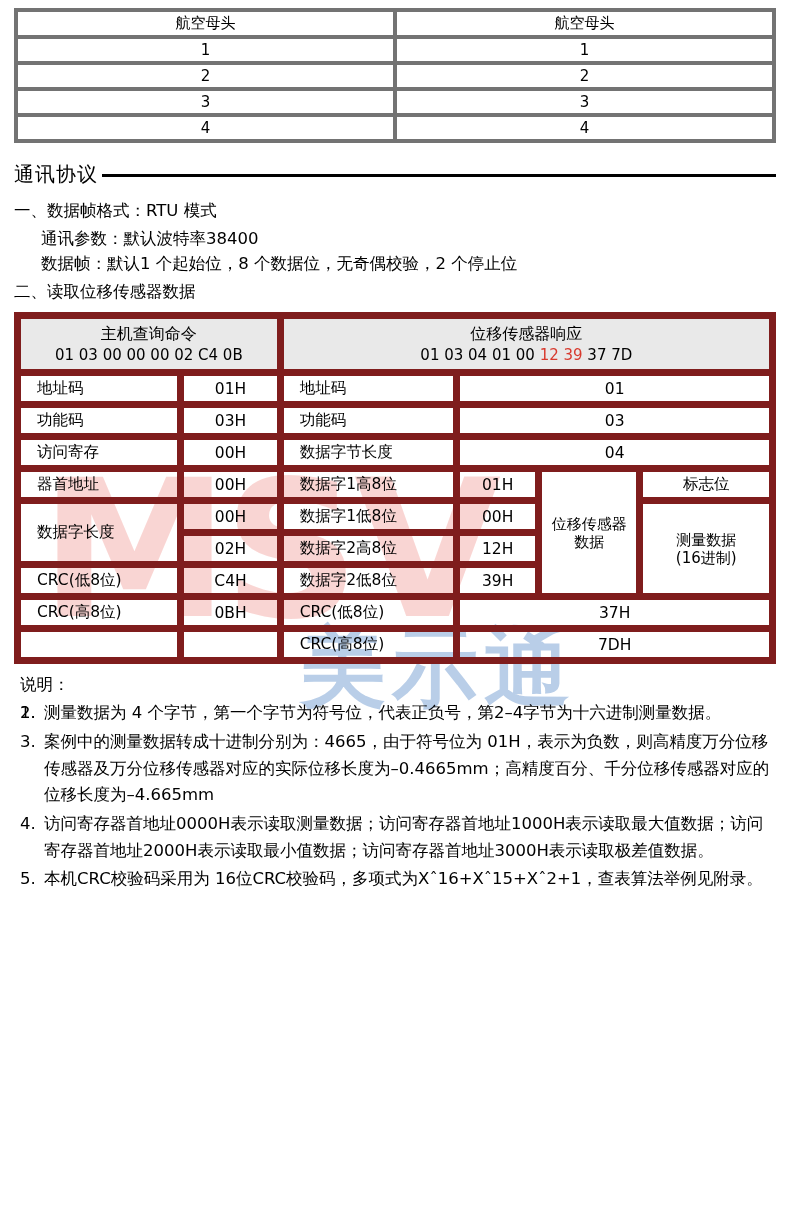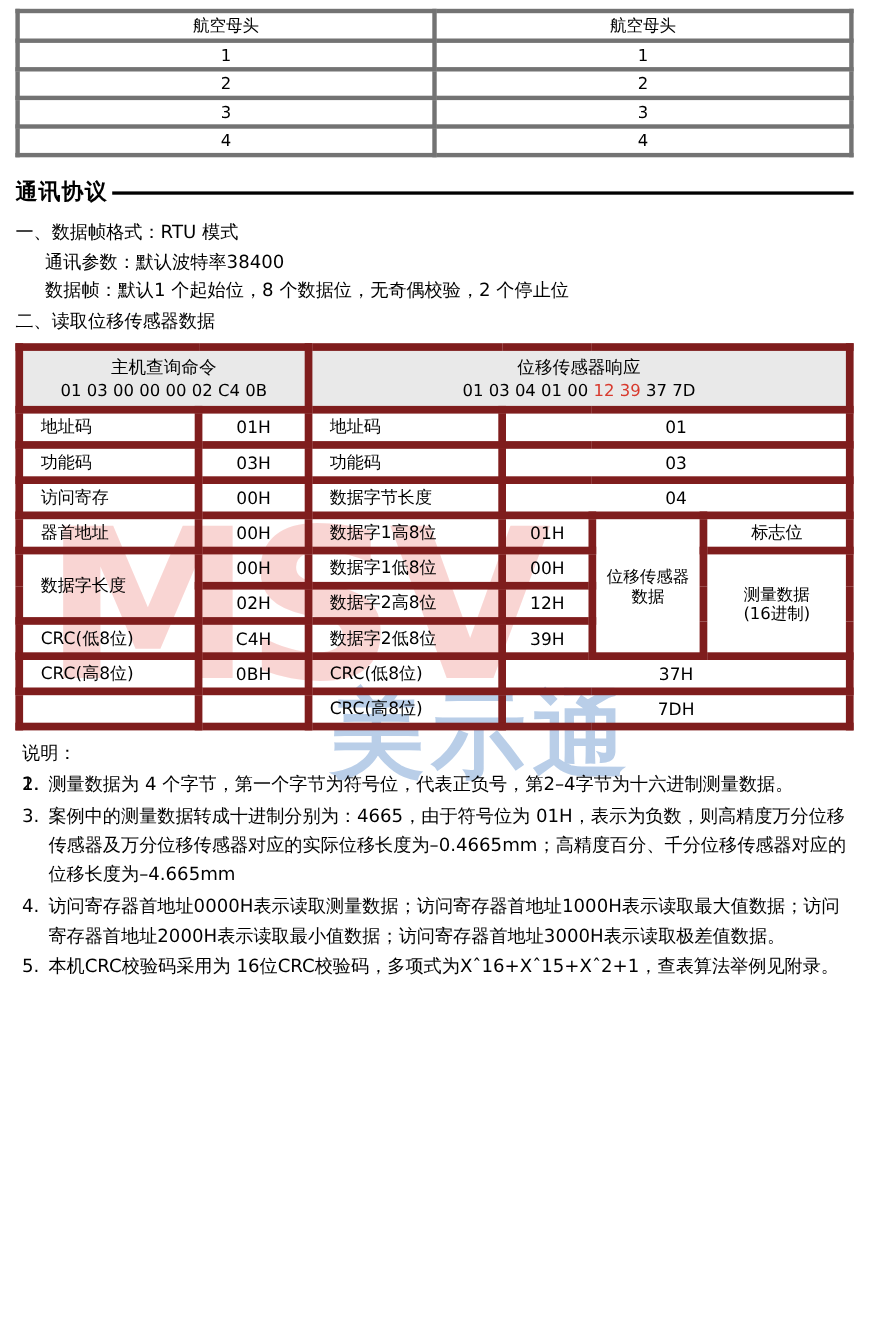--- a/index.html
+++ b/index.html
@@ -68,21 +68,21 @@
   .top-table td { font-size: 15px; padding: 3px; }
 
   
   .section-head {
     display: flex;
     align-items: center;
     margin: 18px 0 10px 0;
   }
   .section-head .title {
     font-size: 20px;
-    font-weight: bold;
+    font-weight: normal;
     letter-spacing: 1px;
     white-space: nowrap;
   }
   .section-head .rule {
     flex: 1;
     height: 3px;
     background: #000;
     margin-left: 4px;
     margin-top: 2px;
   }

